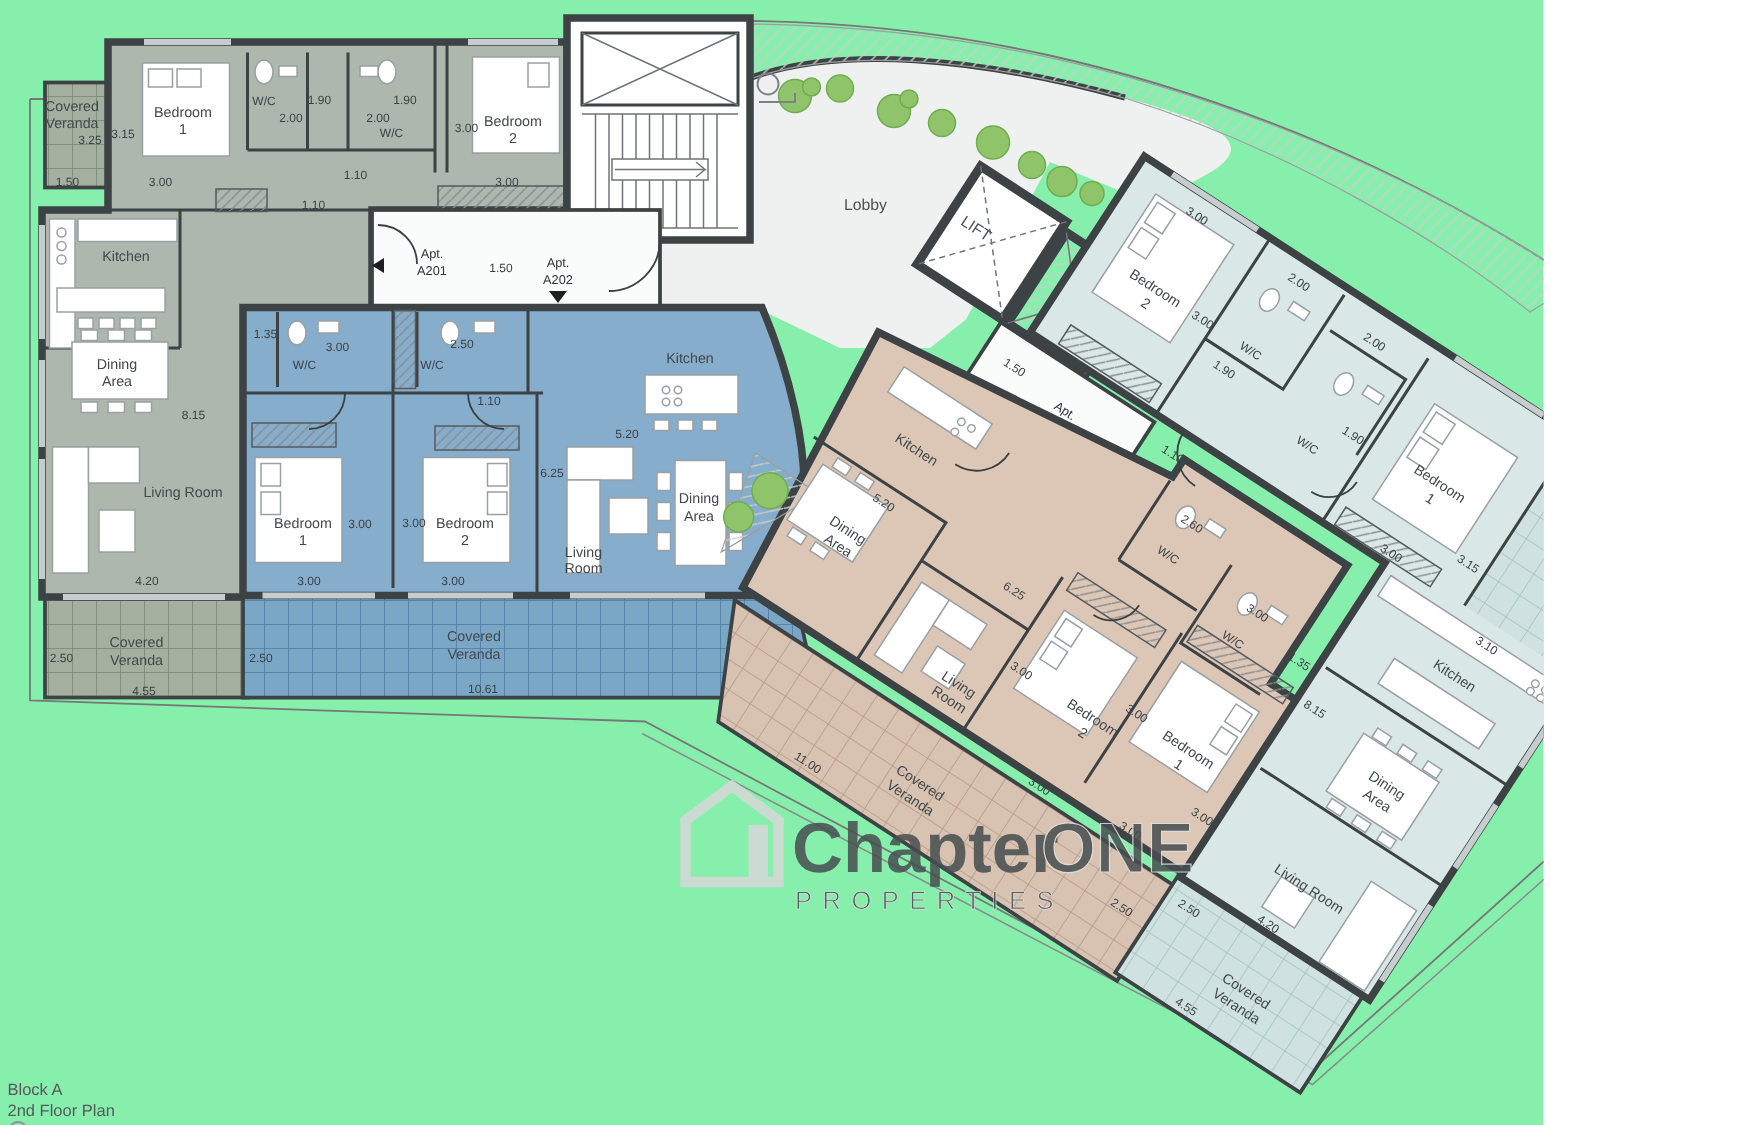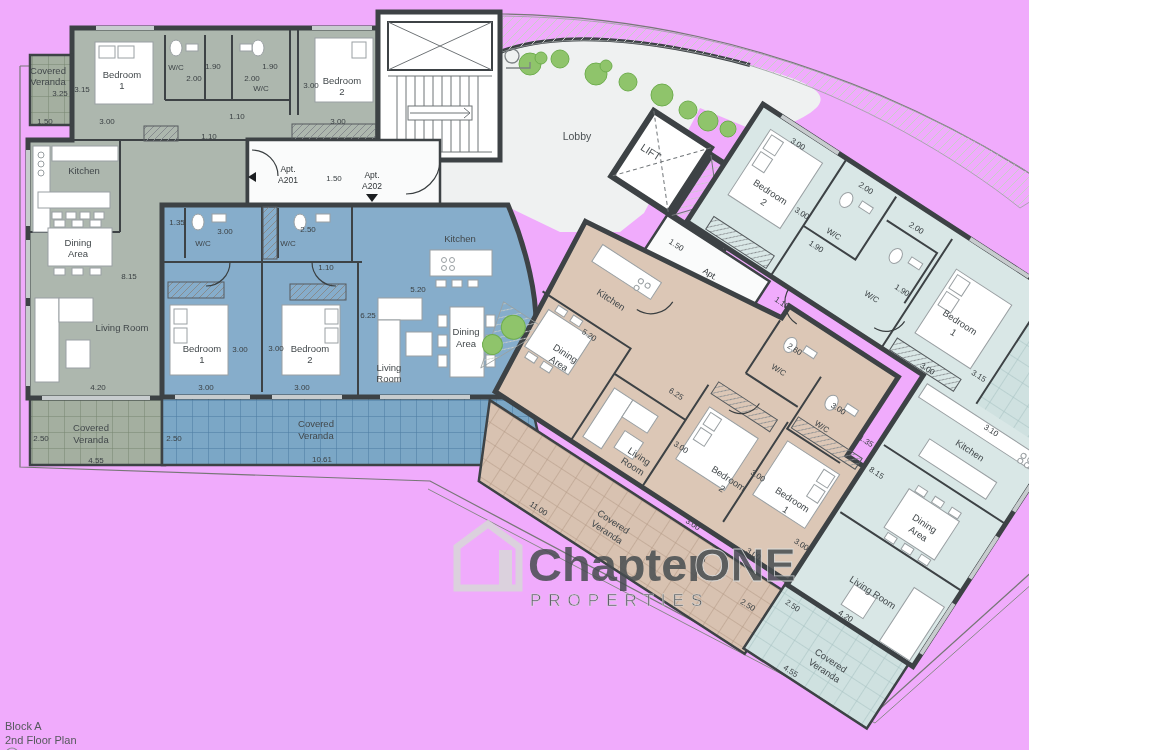--- a/index.html
+++ b/index.html
@@ -1,16 +1,16 @@
 <!DOCTYPE html>
 <html><head>
 <meta charset="utf-8">
 <style>
   html,body{margin:0;padding:0;background:#fff;}
-  .stage{position:relative;width:1029px;height:750px;overflow:hidden;background:#f0abfc;
+  .stage{position:relative;width:1029px;height:750px;overflow:hidden;background:#86efac;
          font-family:"Liberation Sans",sans-serif;}
   svg{display:block;}
   text{font-family:"Liberation Sans",sans-serif;fill:#474d50;}
   .rlabel{font-size:9.5px;text-anchor:middle;fill:#42484b;}
   .dim{font-size:8px;text-anchor:middle;fill:#3c4245;}
   .marker{font-size:8.5px;text-anchor:middle;fill:#2f3437;}
   .big{font-size:10.5px;text-anchor:middle;fill:#4a5053;}
   .title-txt{font-size:11px;fill:#55595c;text-anchor:start;}
   .wm-main{font-size:47px;font-weight:bold;}
   .wm-sub{font-size:17px;letter-spacing:7px;}

